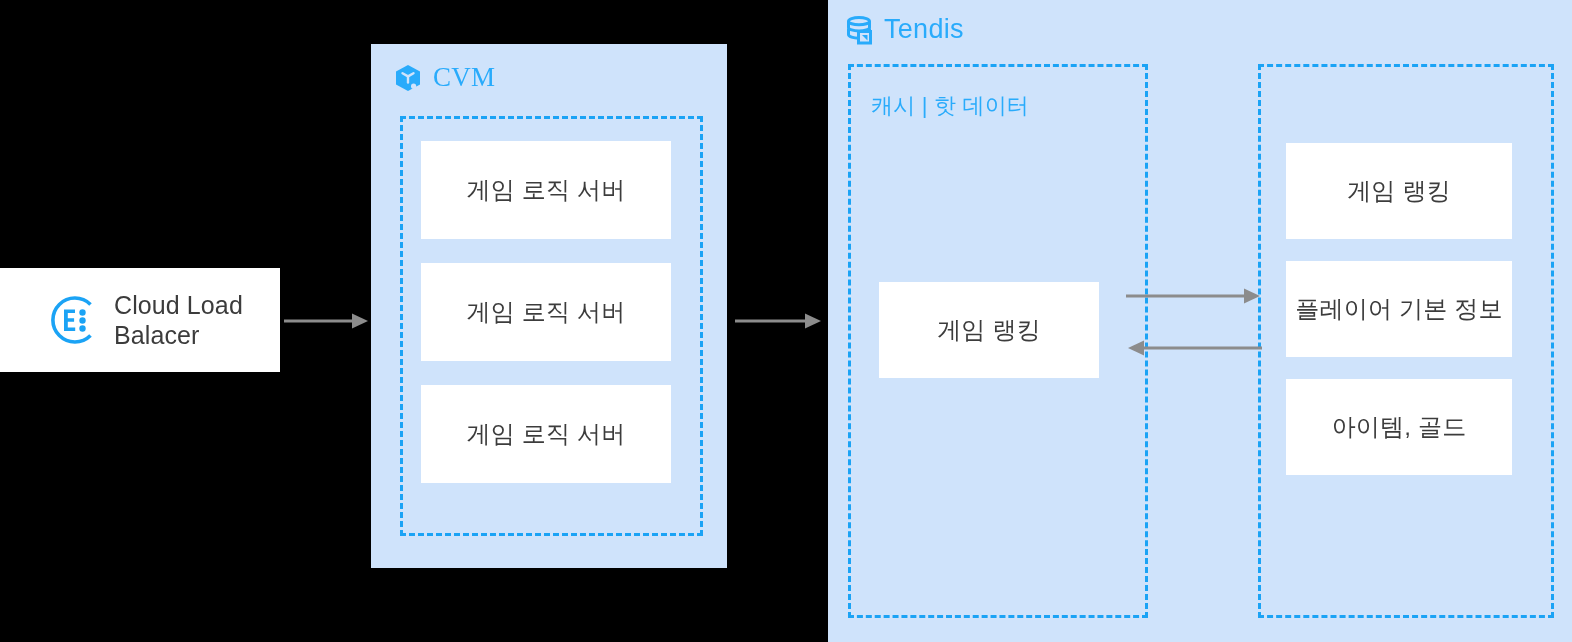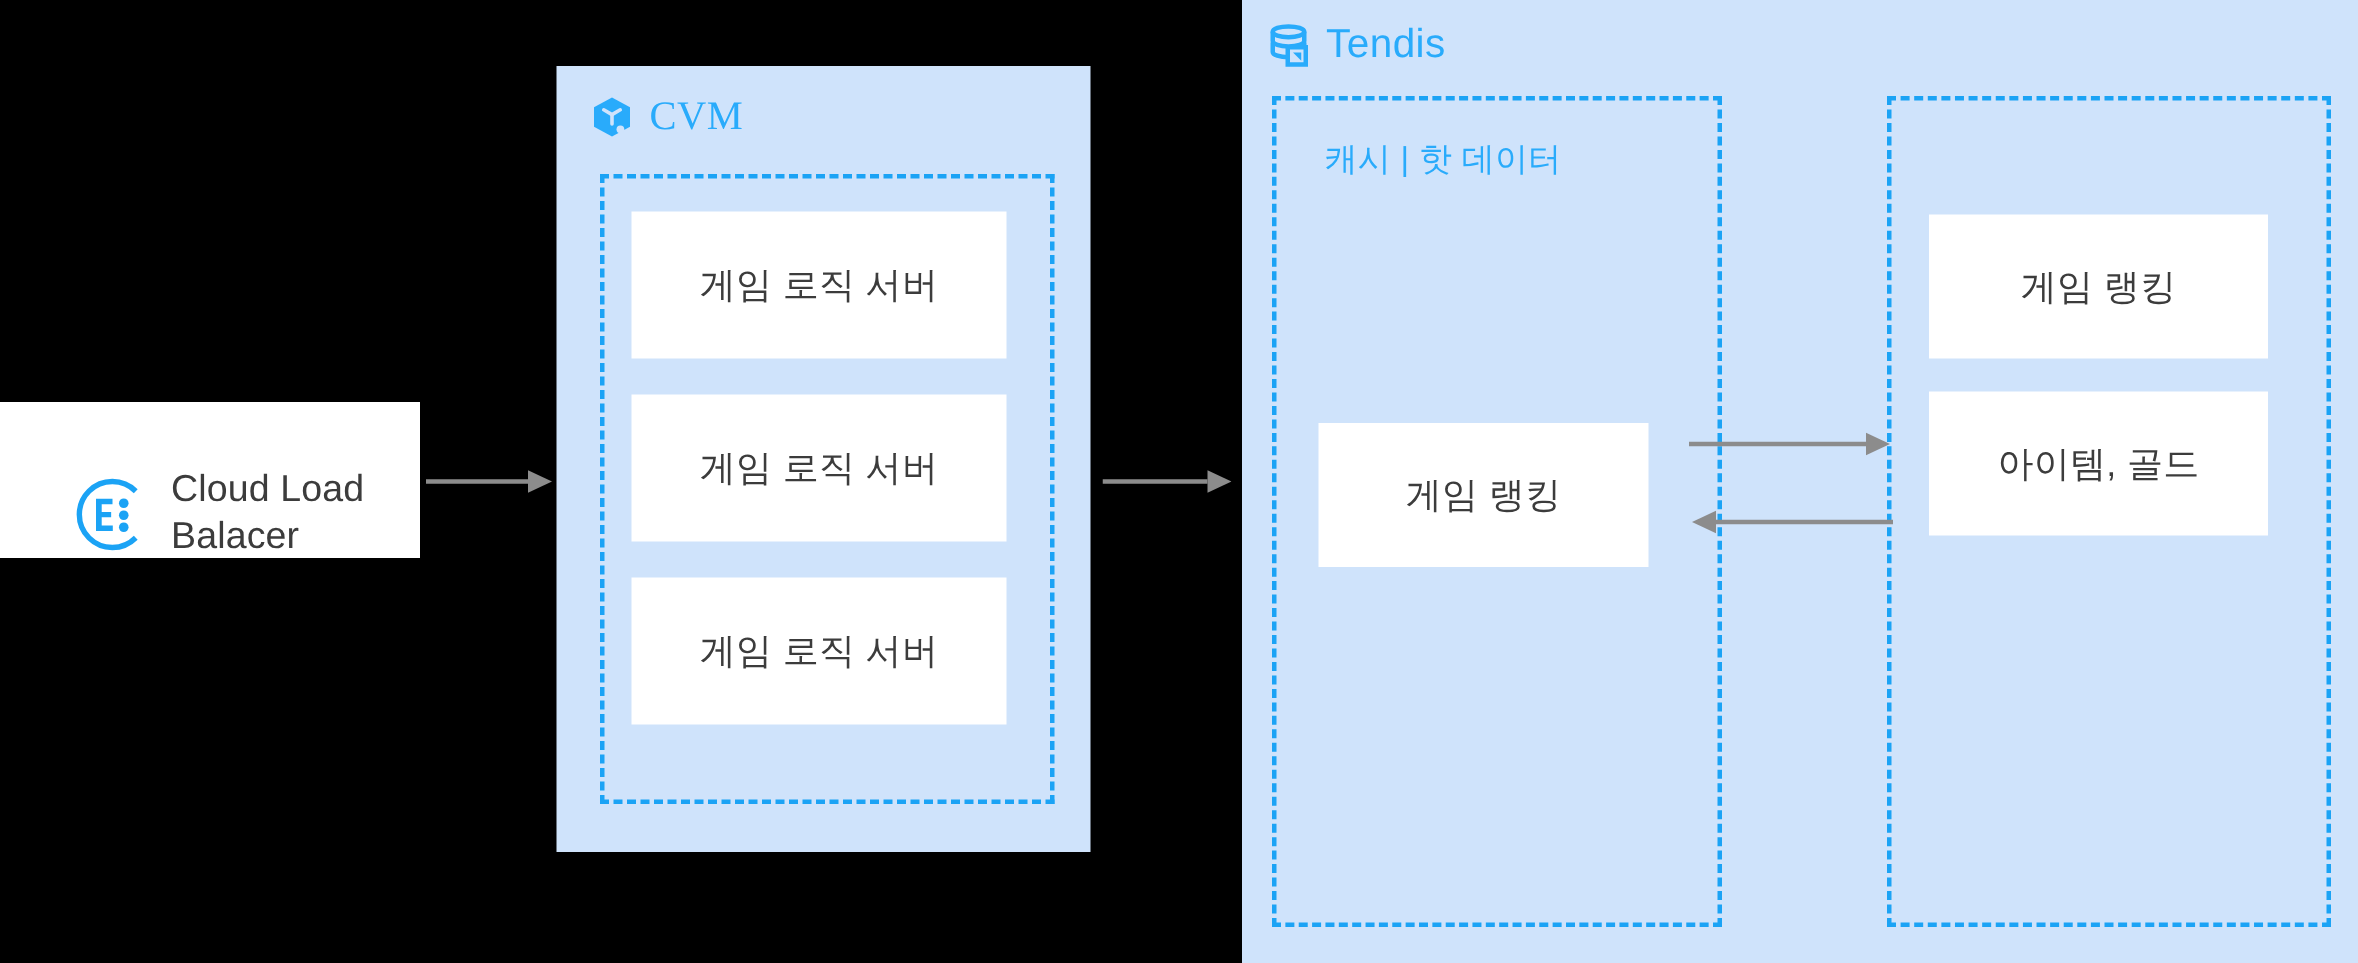--- a/index.html
+++ b/index.html
@@ -17,21 +17,21 @@
 
   
   .clb-box {
     position: absolute;
     left: 0px;
     top: 268px;
     width: 280px;
     height: 104px;
     background: #ffffff;
     display: flex;
-    align-items: flex-end;
+    align-items: center;
     padding-left: 44px;
     box-sizing: border-box;
   }
   .clb-icon {
     width: 58px;
     height: 58px;
     flex: 0 0 58px;
     margin-right: 12px;
   }
   .clb-label {
@@ -131,21 +131,21 @@
   }
   .storage-dashed {
     left: 430px;
     top: 64px;
     width: 296px;
     height: 554px;
   }
   .dashed-title {
     position: absolute;
     top: 24px;
-    left: 32px;
+    left: 20px;
     font-size: 22px;
     color: #29abfb;
     letter-spacing: 0.2px;
     white-space: nowrap;
   }
   .storage-dashed .dashed-title { left: 14px; }
 
   .cache-item {
     position: absolute;
     left: 28px;
@@ -262,20 +262,23 @@
       <span class="box-text">게임 랭킹</span>
     </div>
   </div>
 
   <div class="tendis-dashed storage-dashed">
     <div class="storage-list">
       <div class="storage-box">
         <span class="box-text">게임 랭킹</span>
       </div>
       <div class="storage-box">
+        <span class="box-text">플레이어 기본 정보</span>
+      </div>
+      <div class="storage-box">
         <span class="box-text">아이템, 골드</span>
       </div>
     </div>
   </div>
 </div>
 
 <span class="mid-arrows">
   <svg width="136" height="76" viewBox="0 0 136 76" aria-hidden="true">
     <g>
       <line x1="0" y1="11" x2="118" y2="11" stroke="#8c8c8c" stroke-width="3"></line>

